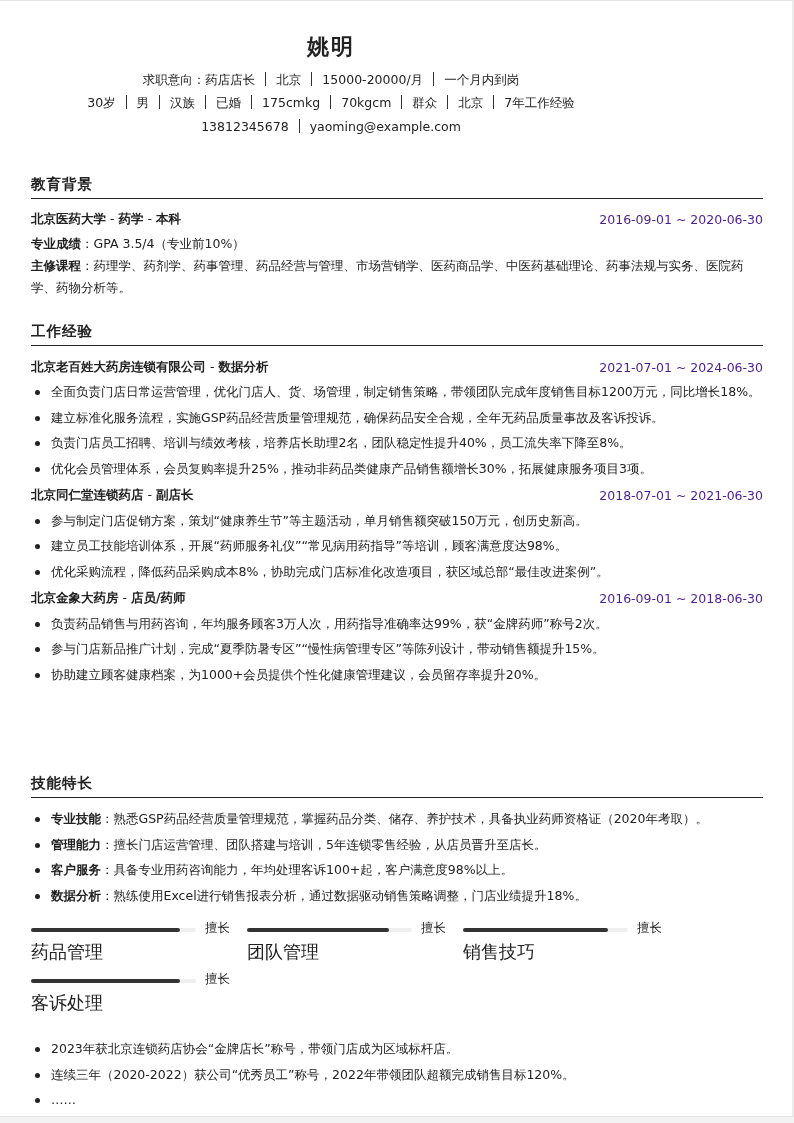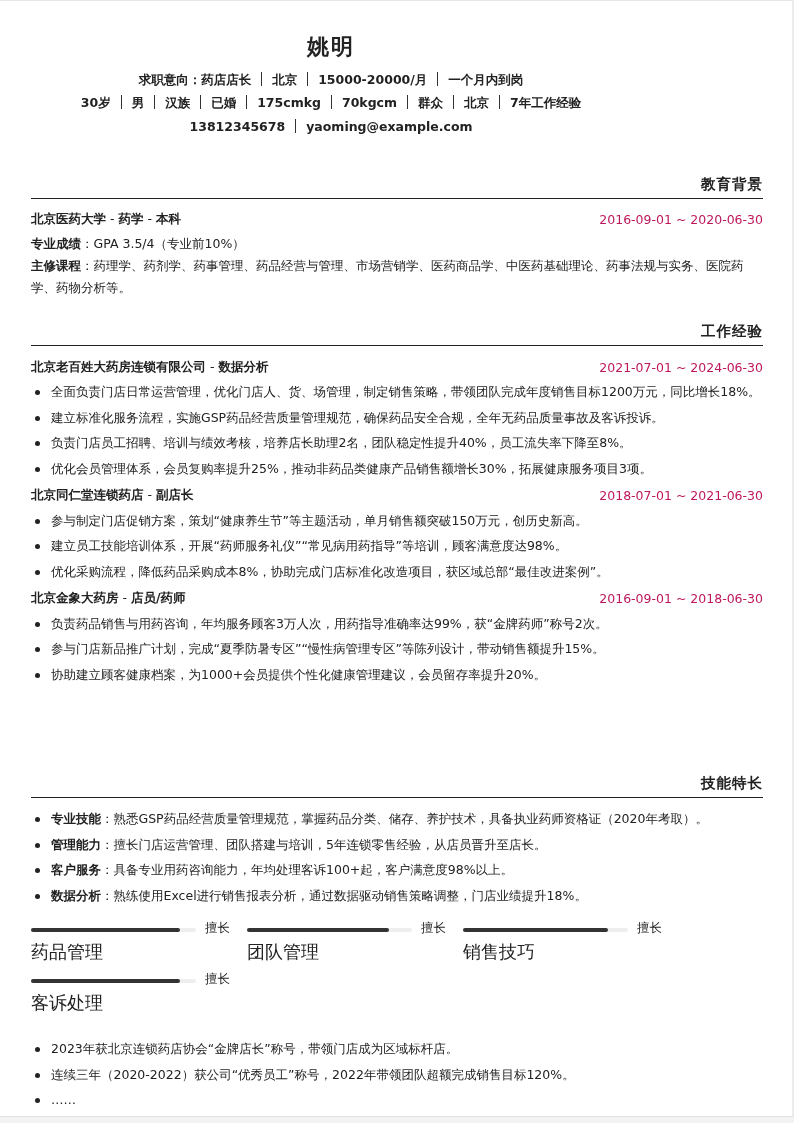--- a/index.html
+++ b/index.html
@@ -24,46 +24,45 @@
       position: absolute; left: 0; top: 1117px; width: 794px; height: 6px; background: #f3f3f3;
     }
 
     
     .name {
       position: absolute; left: 0; top: 31px; width: 662px;
       text-align: center; font-size: 22px; font-weight: bold; letter-spacing: 2px; color: #222;
     }
     .info-line {
       position: absolute; left: 0; width: 662px; text-align: center;
-      font-size: 12.5px; line-height: 18px; color: #222; white-space: nowrap; font-weight: bold;
+      font-size: 12.5px; line-height: 18px; color: #222; white-space: nowrap;
     }
     .info-line .item { display: inline; }
     .info-line .sep {
       display: inline-block; width: 1px; height: 14px; background: #333;
       margin: 0 10px; vertical-align: -2px;
     }
     .line1 { top: 70px; }
     .line2 { top: 93px; }
     .line3 { top: 117px; }
 
     
     .section { position: absolute; left: 31px; width: 732px; }
     .section-title {
       font-size: 14.5px; font-weight: bold; color: #222; letter-spacing: 1px;
       height: 26px; line-height: 22px;
       border-bottom: 1px solid #222;
-      text-align: right;
     }
     .entry-head {
       display: flex; justify-content: space-between; align-items: center;
       height: 20px; font-size: 12.5px;
     }
     .entry-head .title { font-weight: bold; }
     .entry-head .title .plain { font-weight: normal; }
-    .entry-head .date { color: #be185d; font-size: 12.5px; }
+    .entry-head .date { color: #4c1d95; font-size: 12.5px; }
     .para { font-size: 12.5px; line-height: 22px; }
     .para b { font-weight: bold; }
 
     ul.bullets { list-style: none; }
     ul.bullets li {
       position: relative; padding-left: 20px; font-size: 12.5px; line-height: 22px; margin-bottom: 3.5px;
     }
     ul.bullets li::before {
       content: ""; position: absolute; left: 4px; top: 9px;
       width: 5px; height: 5px; border-radius: 50%; background: #222;

